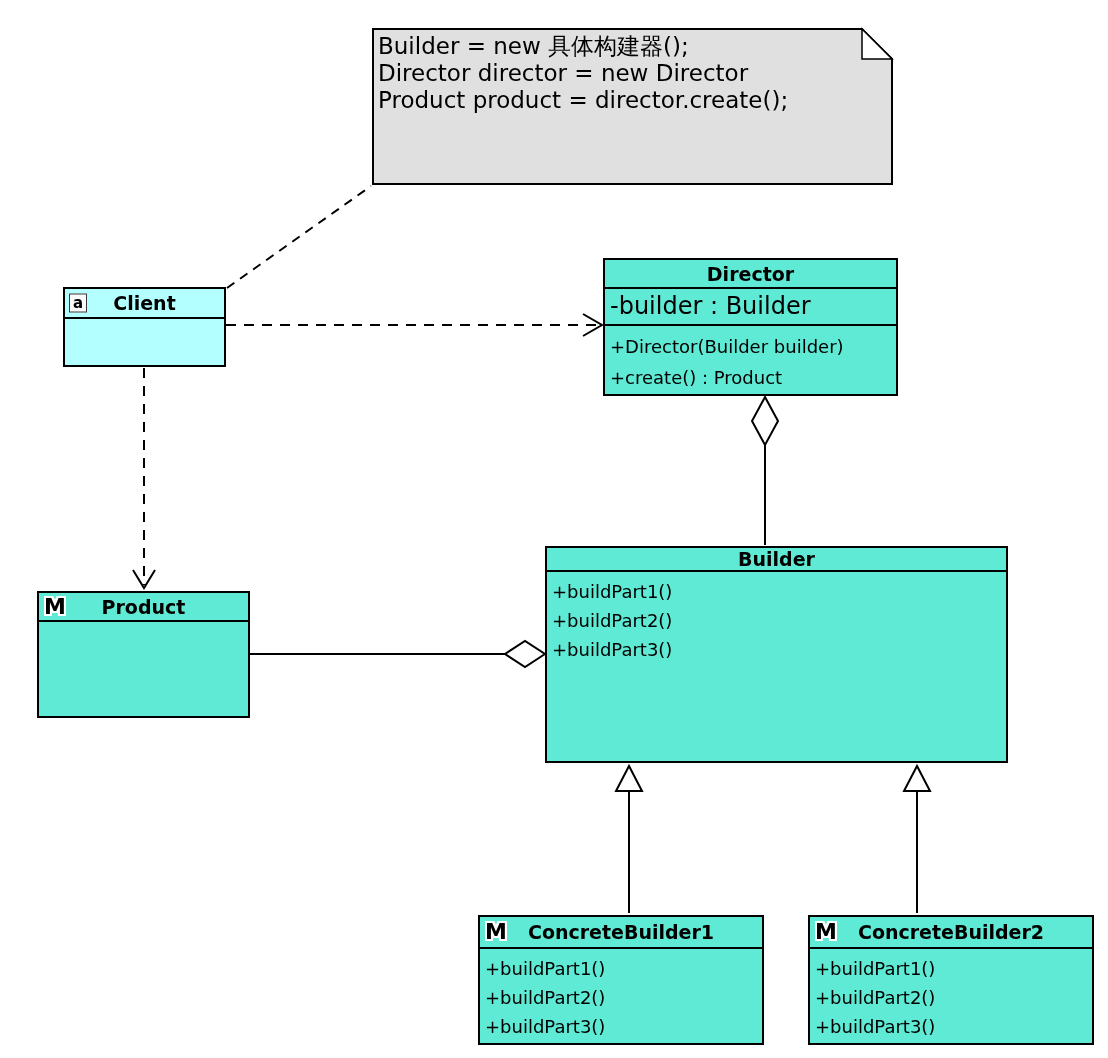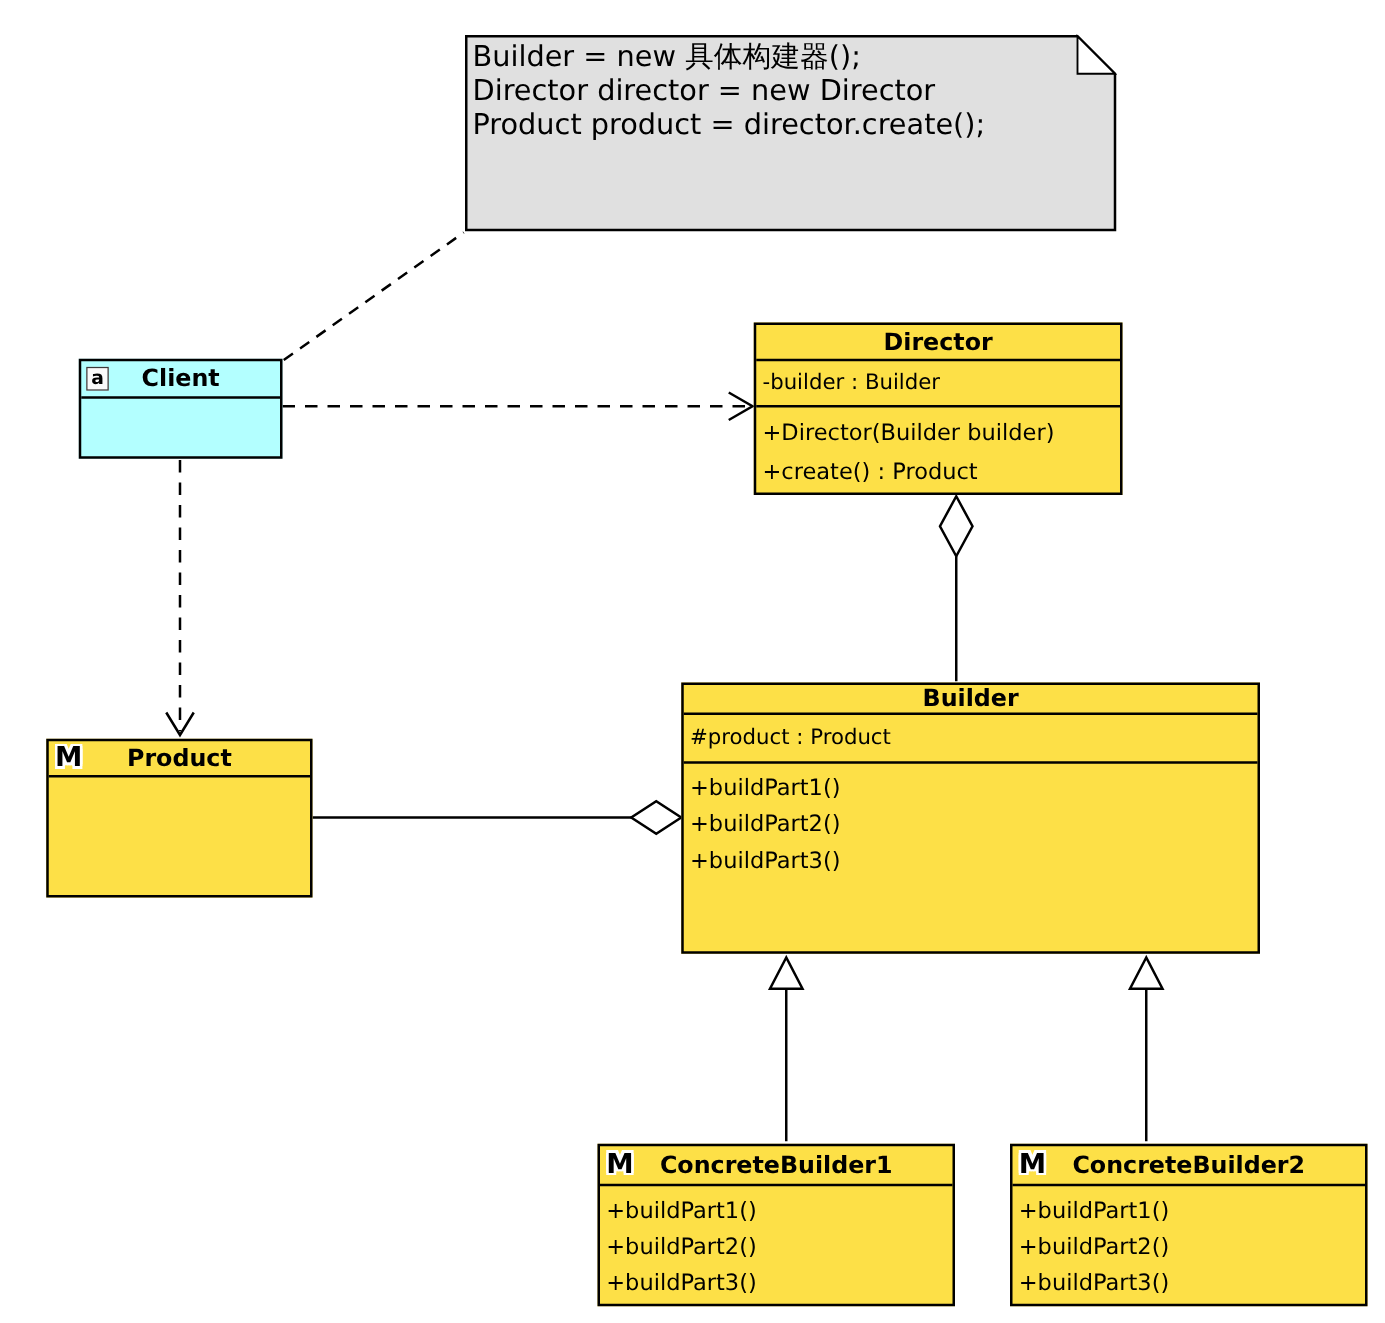--- a/index.html
+++ b/index.html
@@ -7,25 +7,25 @@
   .canvas { position:relative; width:1108px; height:1058px; background:#fff; overflow:hidden; }
 
   svg.edges { position:absolute; left:0; top:0; width:1108px; height:1058px; }
 
   
   .note-text { position:absolute; left:378px; top:33px; width:486px;
                font-size:23px; line-height:27px; white-space:nowrap; }
 
   
   .uml-class { position:absolute; box-sizing:border-box; border:2px solid #000;
-               background:#fde047; display:flex; flex-direction:column; }
+               background:#5eead4; display:flex; flex-direction:column; }
   .uml-class .title { position:relative; border-bottom:2px solid #000;
                display:flex; align-items:center; justify-content:center;
                font-weight:bold; font-size:19px; flex:none; }
-  .uml-class .attrs { border-bottom:2px solid #000; padding:3px 5px; font-size:17px; flex:none; }
+  .uml-class .attrs { border-bottom:2px solid #000; padding:3px 5px; font-size:24px; flex:none; }
   .uml-class .attrs.no-sep { border-bottom:none; flex:1; }
   .uml-class .methods { padding:5px 5px; font-size:18px; flex:1; }
   .uml-class .attrs div, .uml-class .methods div { line-height:29px; white-space:nowrap; }
 
   .badge-a { position:absolute; left:4px; top:50%; transform:translateY(-50%);
              width:18px; height:19px; box-sizing:border-box;
              background:#fafafa; border:1.5px solid #3a3a3a;
              font-weight:bold; font-size:15px; line-height:16px; text-align:center; }
   .badge-m { position:absolute; left:5px; top:50%; transform:translateY(-50%);
              font-weight:800; font-size:22px; line-height:22px; color:#000;
@@ -120,23 +120,20 @@
     <div class="methods">
       <div>+Director(Builder builder)</div>
       <div>+create() : Product</div>
     </div>
   </div>
 
   <div class="uml-class builder">
     <div class="title">
       <span>Builder</span>
     </div>
-    <div class="attrs">
-      <div>#product : Product</div>
-    </div>
     <div class="methods">
       <div>+buildPart1()</div>
       <div>+buildPart2()</div>
       <div>+buildPart3()</div>
     </div>
   </div>
 
   <div class="uml-class product">
     <div class="title">
       <span class="badge-m">M</span>

